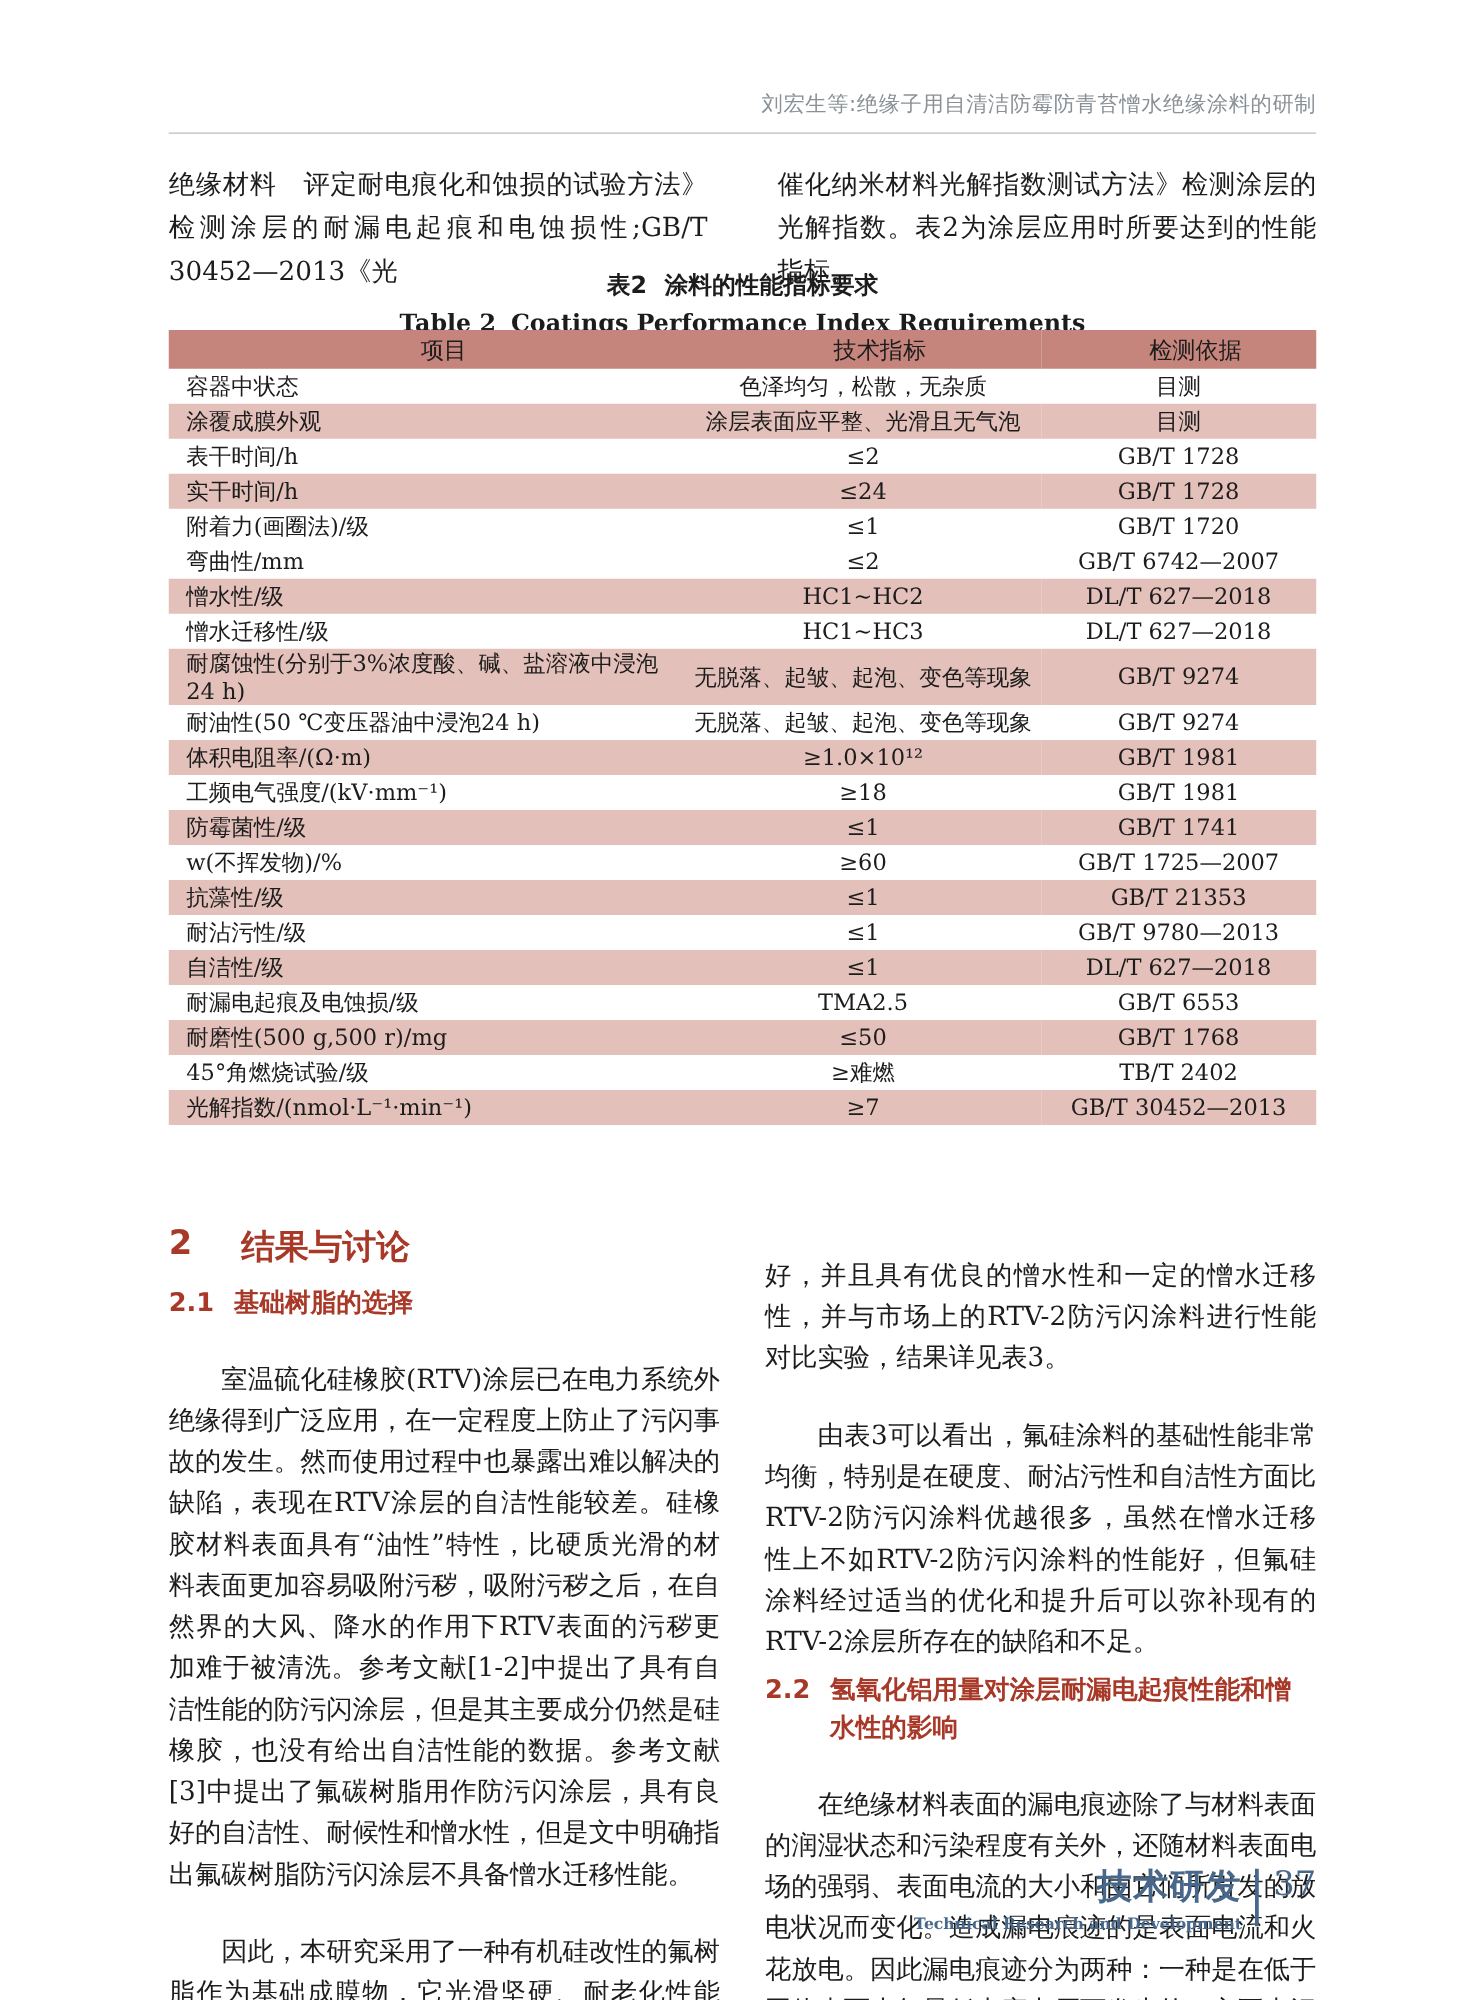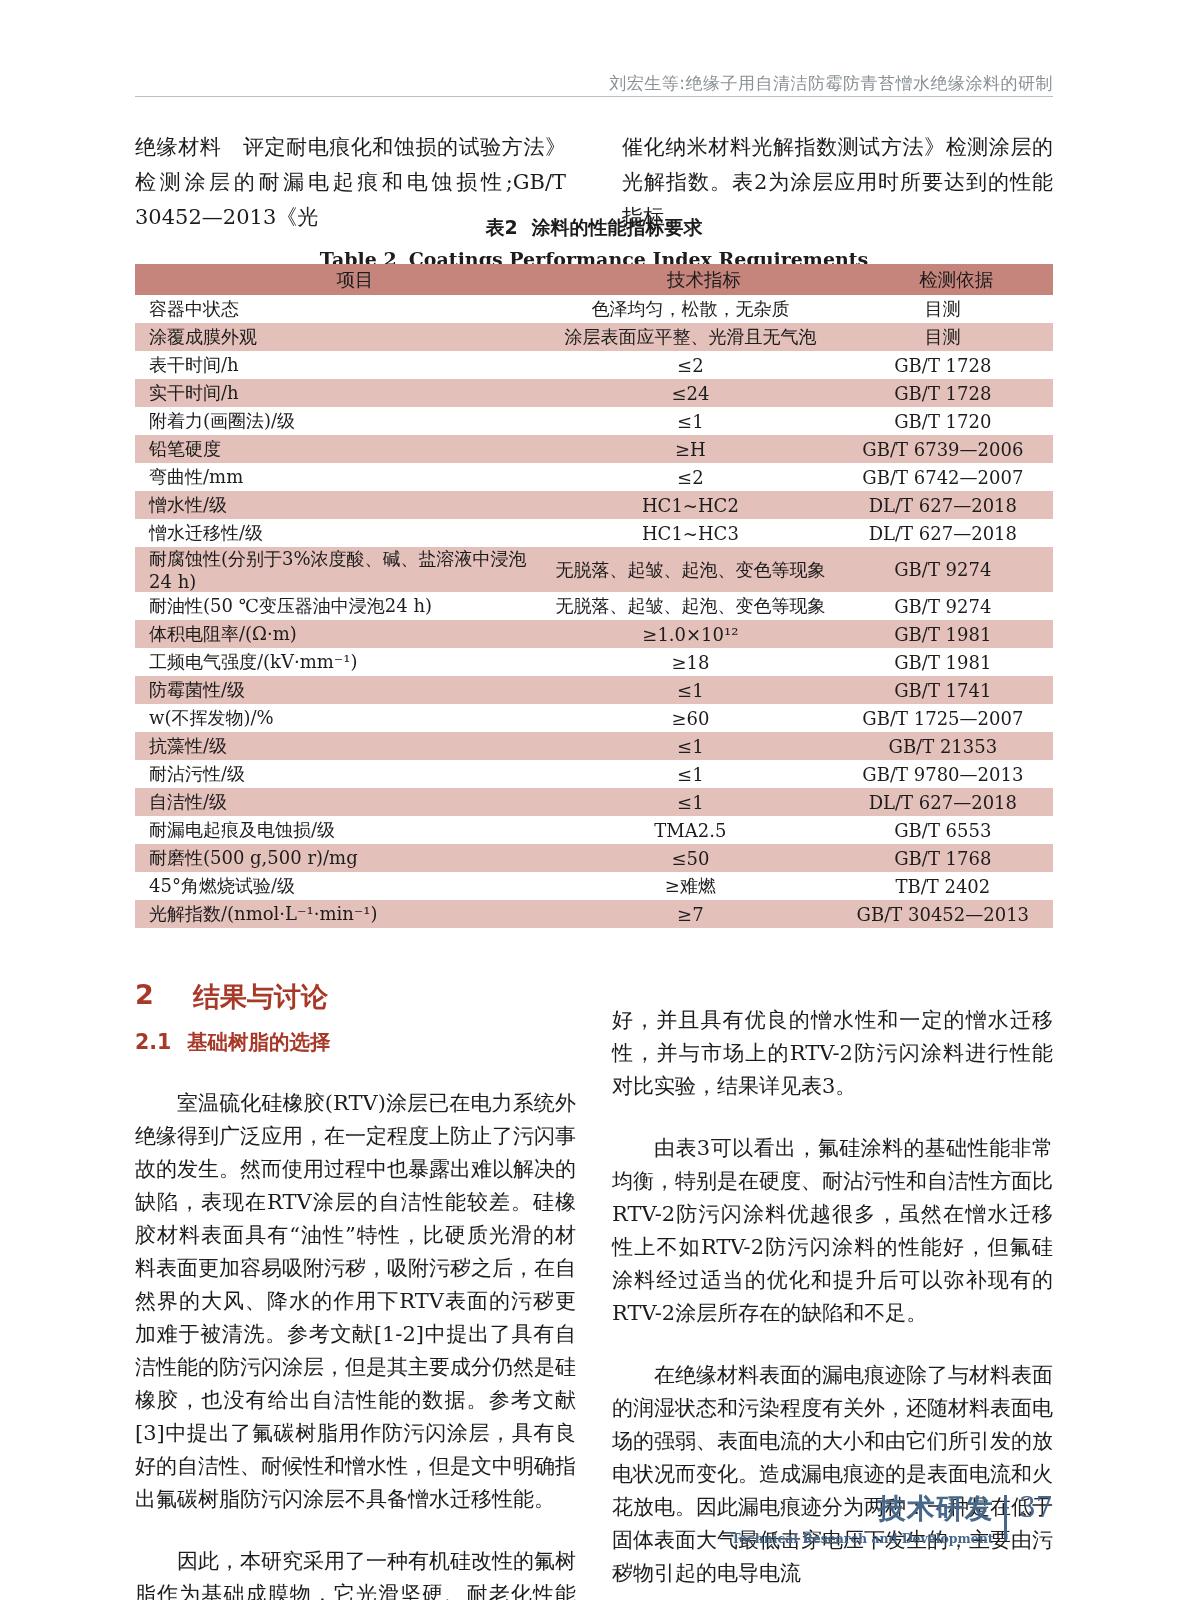--- a/index.html
+++ b/index.html
@@ -20,21 +20,21 @@
     overflow:hidden;
     font-family:"DejaVu Serif","Liberation Serif",serif;
     color:var(--text-black);
   }
   
   .running-head{
     position:absolute;left:135px;top:72px;width:918px;
     text-align:right;
     font-size:17px;
     color:var(--running-head-gray);
-    padding-bottom:1px;
+    padding-bottom:11px;
     border-bottom:1.5px solid var(--rule-gray);
     font-family:"DejaVu Sans","Liberation Sans",sans-serif;
     letter-spacing:.5px;
   }
   
   .intro{
     position:absolute;left:135px;top:130px;width:918px;
     display:flex;gap:56px;
   }
   .intro p{
@@ -187,25 +187,20 @@
         <tr class="odd">
           <td>实干时间/h</td>
           <td>≤24</td>
           <td>GB/T 1728</td>
         </tr>
         <tr class="even">
           <td>附着力(画圈法)/级</td>
           <td>≤1</td>
           <td>GB/T 1720</td>
         </tr>
-        <tr class="odd">
-          <td>铅笔硬度</td>
-          <td>≥H</td>
-          <td>GB/T 6739—2006</td>
-        </tr>
         <tr class="even">
           <td>弯曲性/mm</td>
           <td>≤2</td>
           <td>GB/T 6742—2007</td>
         </tr>
         <tr class="odd">
           <td>憎水性/级</td>
           <td>HC1~HC2</td>
           <td>DL/T 627—2018</td>
         </tr>
@@ -291,20 +286,24 @@
       <h3 class="sec">
         <span class="sec-num">2.1</span>
         <span class="sec-title">基础树脂的选择</span>
       </h3>
       <p class="indent">室温硫化硅橡胶(RTV)涂层已在电力系统外绝缘得到广泛应用，在一定程度上防止了污闪事故的发生。然而使用过程中也暴露出难以解决的缺陷，表现在RTV涂层的自洁性能较差。硅橡胶材料表面具有“油性”特性，比硬质光滑的材料表面更加容易吸附污秽，吸附污秽之后，在自然界的大风、降水的作用下RTV表面的污秽更加难于被清洗。参考文献[1-2]中提出了具有自洁性能的防污闪涂层，但是其主要成分仍然是硅橡胶，也没有给出自洁性能的数据。参考文献[3]中提出了氟碳树脂用作防污闪涂层，具有良好的自洁性、耐候性和憎水性，但是文中明确指出氟碳树脂防污闪涂层不具备憎水迁移性能。</p>
       <p class="indent">因此，本研究采用了一种有机硅改性的氟树脂作为基础成膜物，它光滑坚硬、耐老化性能强、自洁性</p>
     </div>
     <div class="col">
       <p>好，并且具有优良的憎水性和一定的憎水迁移性，并与市场上的RTV-2防污闪涂料进行性能对比实验，结果详见表3。</p>
       <p class="indent">由表3可以看出，氟硅涂料的基础性能非常均衡，特别是在硬度、耐沾污性和自洁性方面比RTV-2防污闪涂料优越很多，虽然在憎水迁移性上不如RTV-2防污闪涂料的性能好，但氟硅涂料经过适当的优化和提升后可以弥补现有的RTV-2涂层所存在的缺陷和不足。</p>
+      <h3 class="sec">
+        <span class="sec-num">2.2</span>
+        <span class="sec-title">氢氧化铝用量对涂层耐漏电起痕性能和憎水性的影响</span>
+      </h3>
       <p class="indent">在绝缘材料表面的漏电痕迹除了与材料表面的润湿状态和污染程度有关外，还随材料表面电场的强弱、表面电流的大小和由它们所引发的放电状况而变化。造成漏电痕迹的是表面电流和火花放电。因此漏电痕迹分为两种：一种是在低于固体表面大气最低击穿电压下发生的，主要由污秽物引起的电导电流</p>
     </div>
   </div>
 
   <div class="footer">
     <div class="footer-text">
       <div class="footer-cn">技术研发</div>
       <div class="footer-en">Technical Research and Development</div>
     </div>
     <div class="footer-bar"></div>

